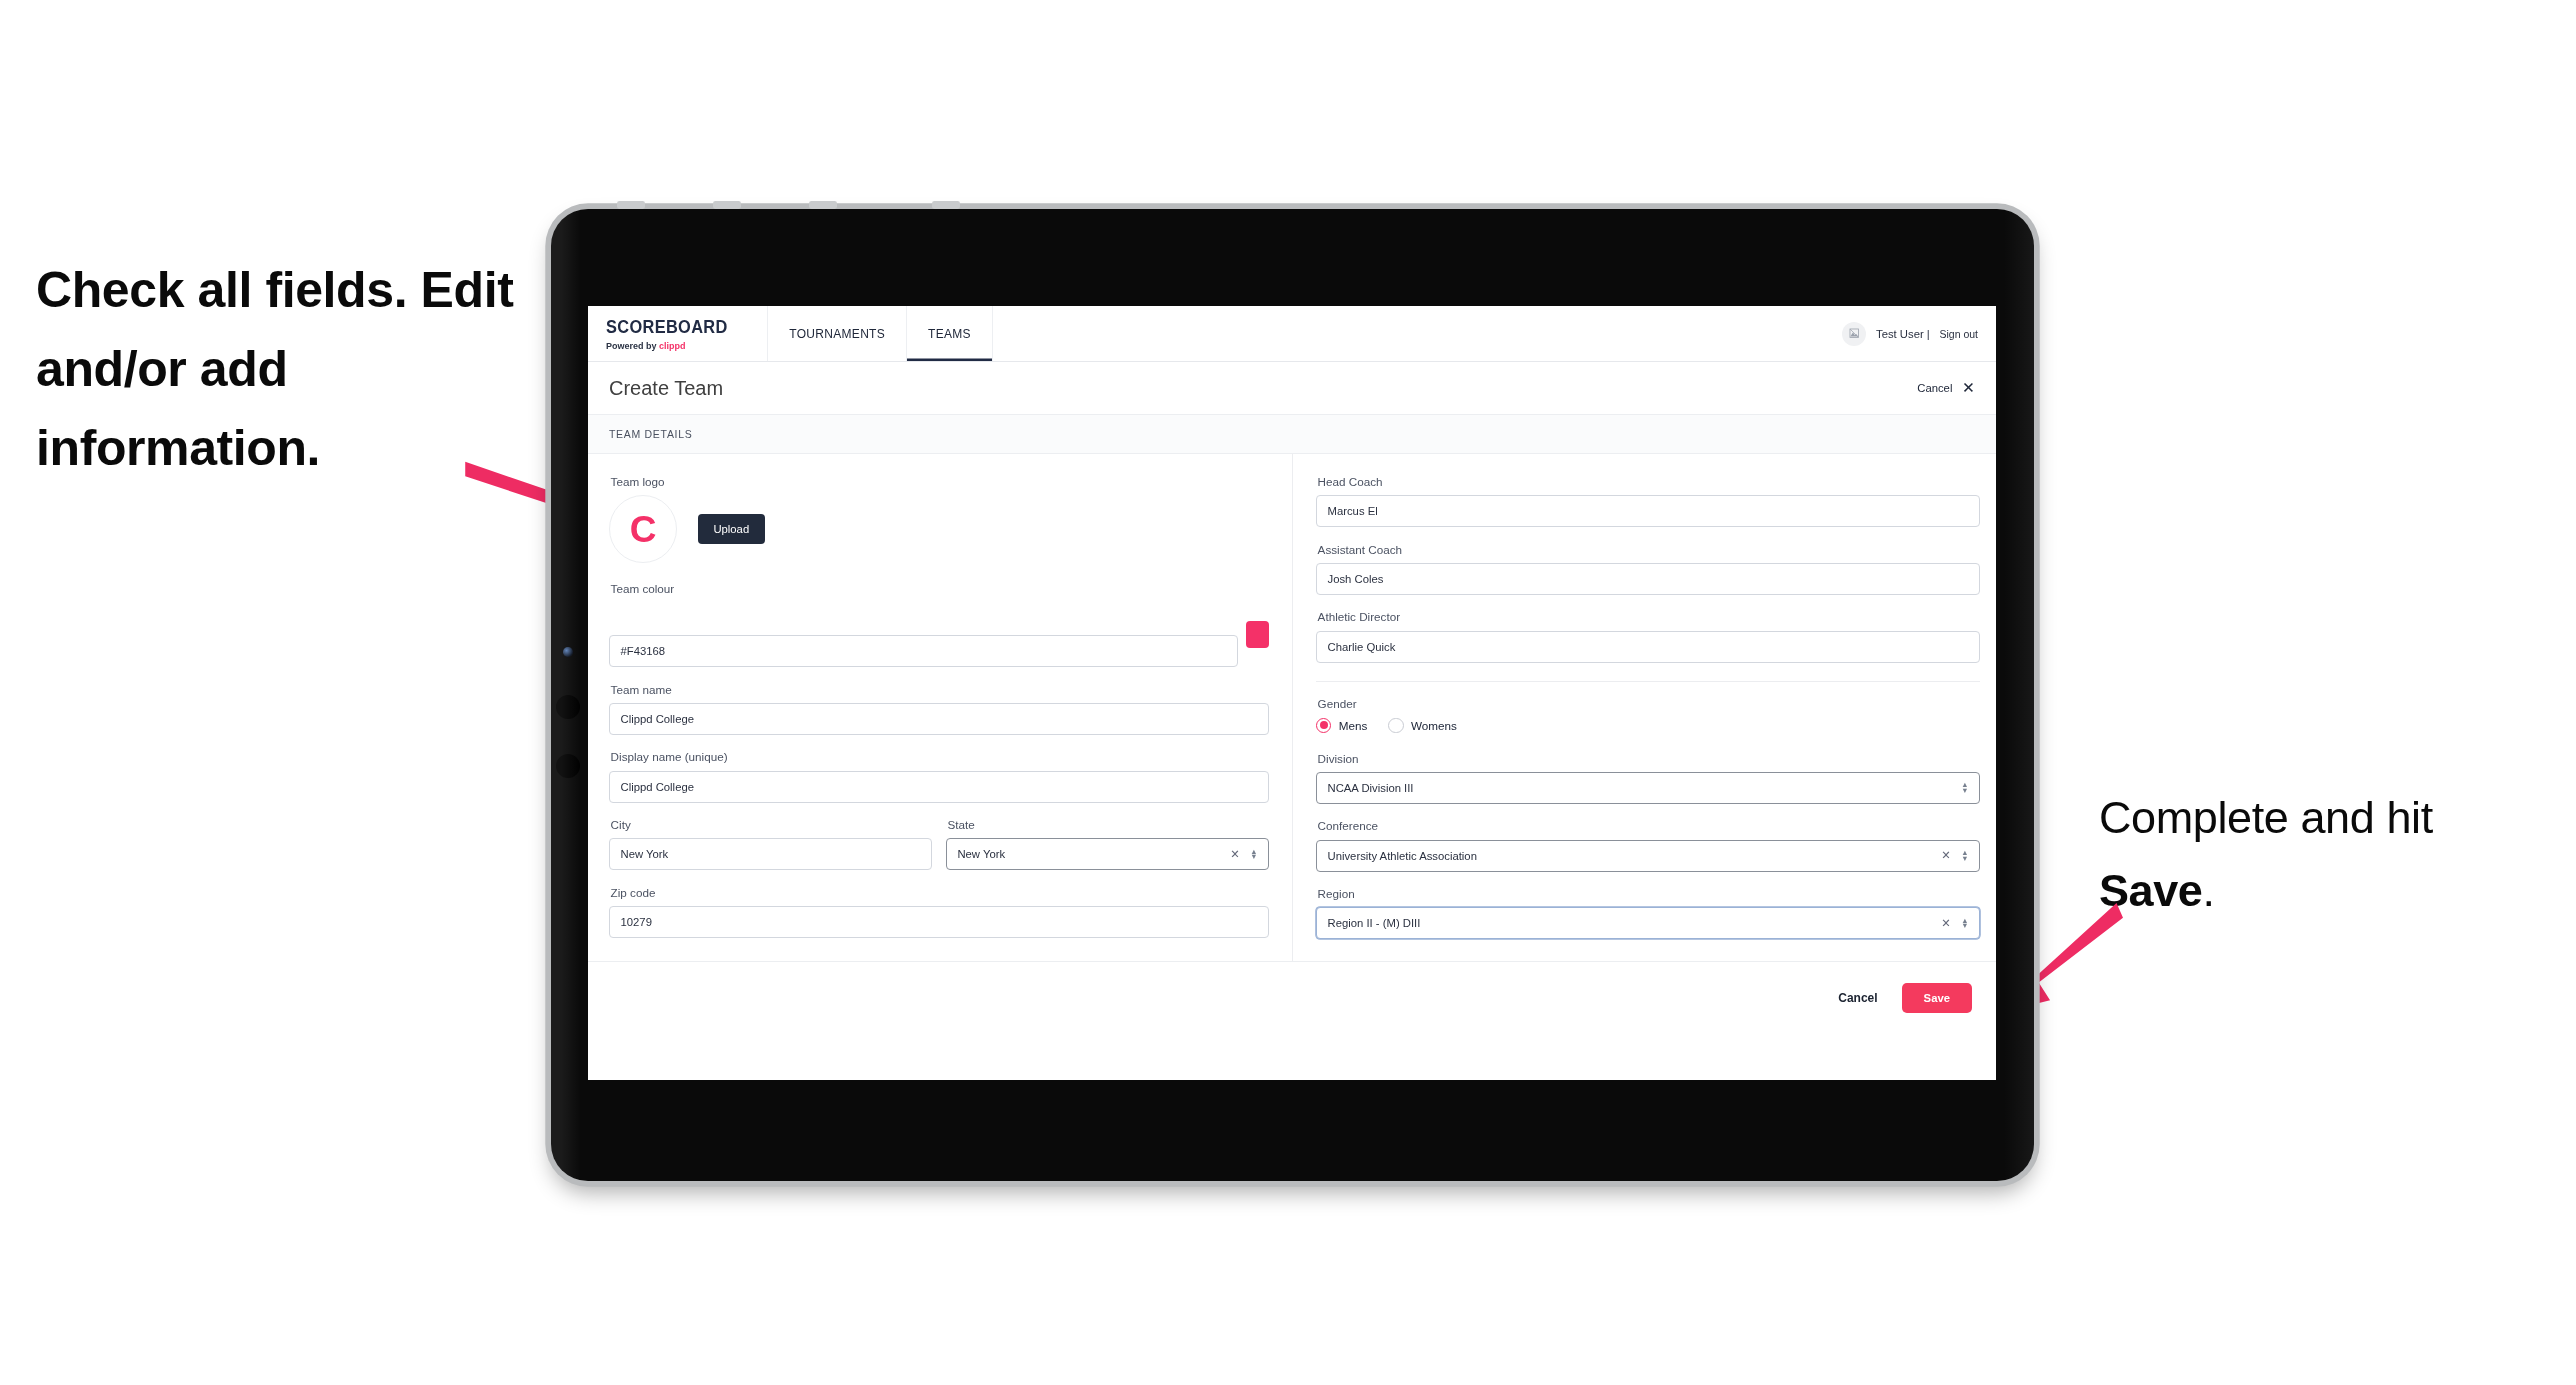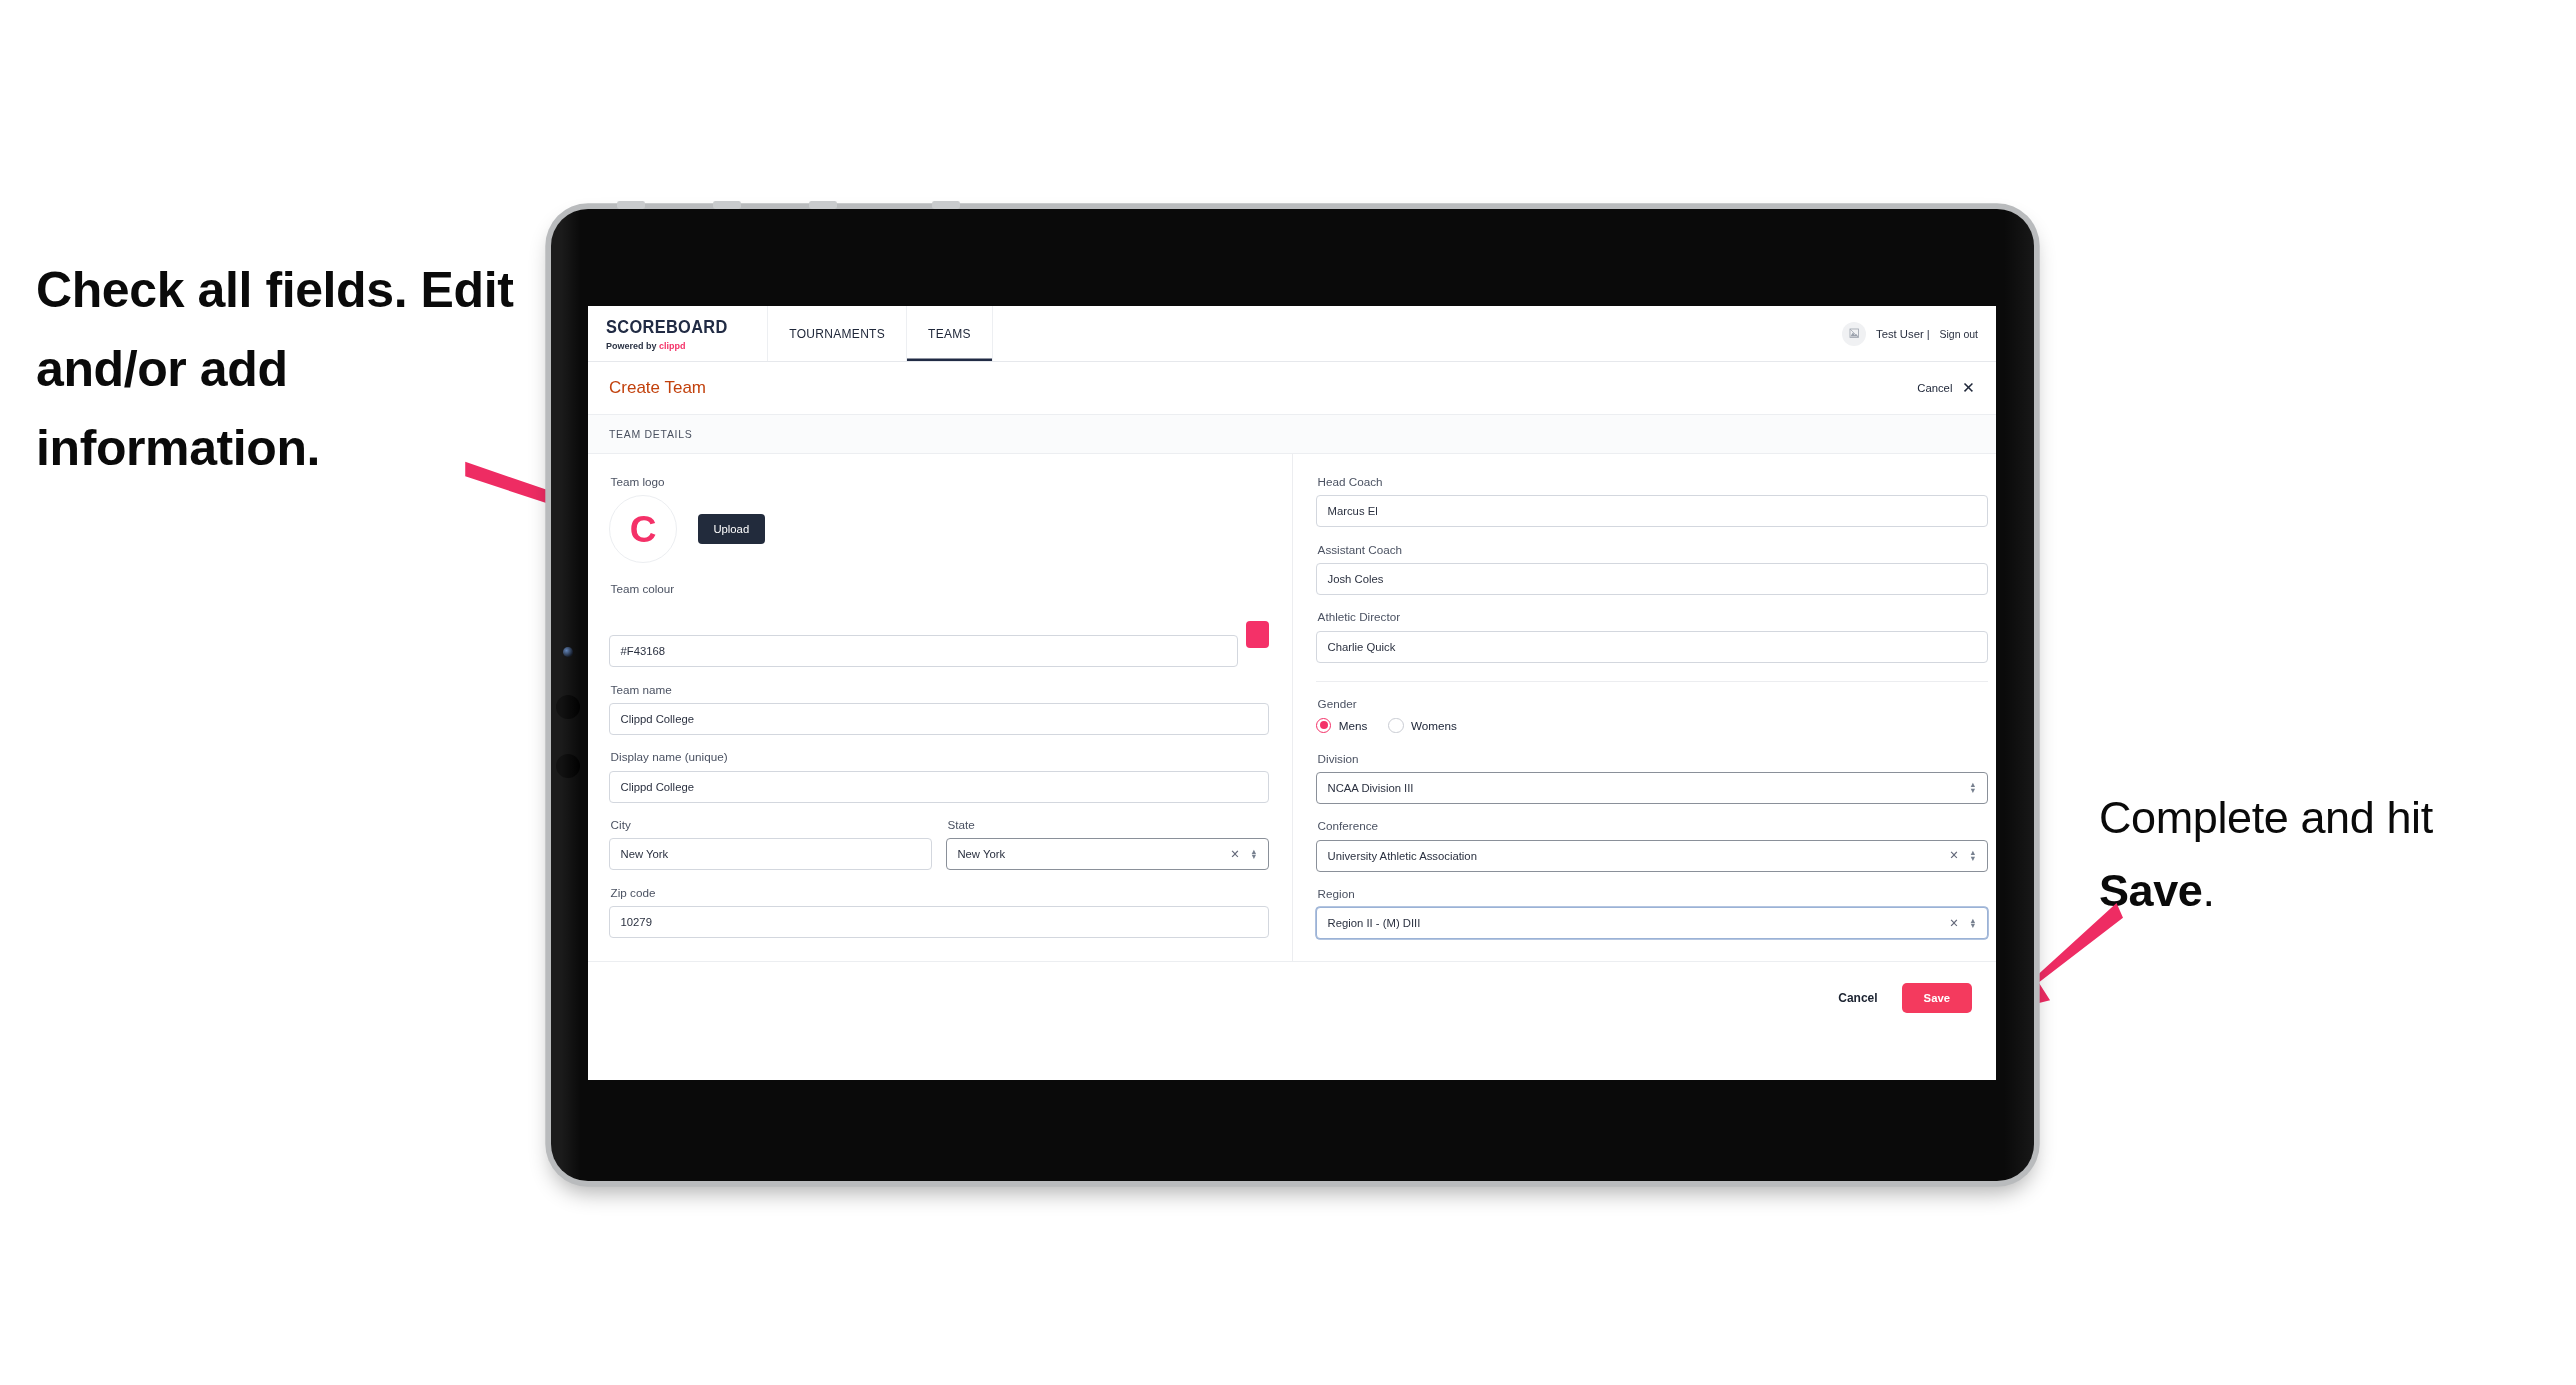--- a/index.html
+++ b/index.html
@@ -52,33 +52,33 @@
   #nav-spacer{flex:1;}
   #user-area{display:flex;align-items:center;gap:9.7px;padding-right:18px;}
   #avatar{width:24px;height:24px;border-radius:50%;background:#f0f1f3;
           display:flex;align-items:center;justify-content:center;}
   #user-name{font-size:11.3px;color:#2a3040;}
   #sign-out{font-size:10.5px;color:#2a3040;}
 
   
   #pagehead{height:52px;display:flex;align-items:center;justify-content:space-between;
             padding:0 21px;border-bottom:0.8px solid #eceef1;background:#fff;}
-  #page-title{font-size:17px;color:#c2410c;}
+  #page-title{font-size:20px;color:#404040;}
   #cancel-top{display:flex;align-items:center;gap:9.7px;font-size:11.3px;color:#20283a;}
   #cancel-top .xglyph{font-size:15.4px;line-height:1;}
 
   
   #sectionbar{height:38px;display:flex;align-items:center;padding:0 21px;
               background:#fafbfc;border-bottom:0.8px solid #eceef1;
               font-size:10.5px;letter-spacing:0.7px;color:#49505f;}
 
   
   #formbody{display:flex;height:507px;background:#fff;}
   #col-left{width:50%;padding:21px 23px 0 21px;box-sizing:border-box;}
-  #col-right{width:50%;padding:21px 8px 0 23px;box-sizing:border-box;
+  #col-right{width:50%;padding:21px 16px 0 23px;box-sizing:border-box;
              border-left:0.8px solid #ecedf0;}
 
   .flabel{font-size:11.7px;color:#4b5262;margin:0 0 7.3px 1.6px;}
   .finput{height:32px;border:0.8px solid #d3d7de;border-radius:4px;background:#fff;
           display:flex;align-items:center;padding:0 10.5px;font-size:11.3px;color:#2b3140;
           box-sizing:border-box;}
   .finput.focused{border-color:#9bb2d6;box-shadow:0 0 0 0.8px #9bb2d6;}
   .finput.dark-border{border-color:#8a9099;text-align:center;}
   .fgap{height:15.4px;}
 

